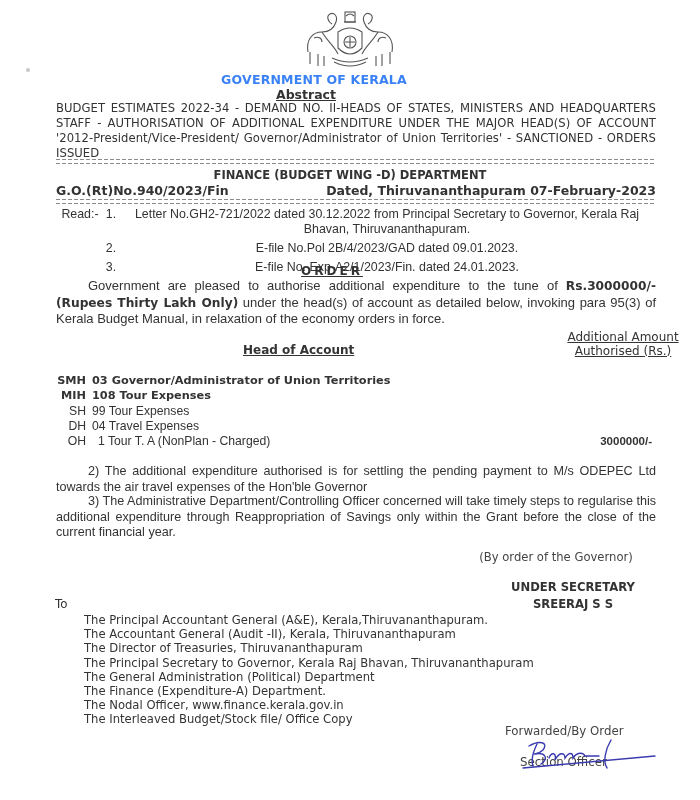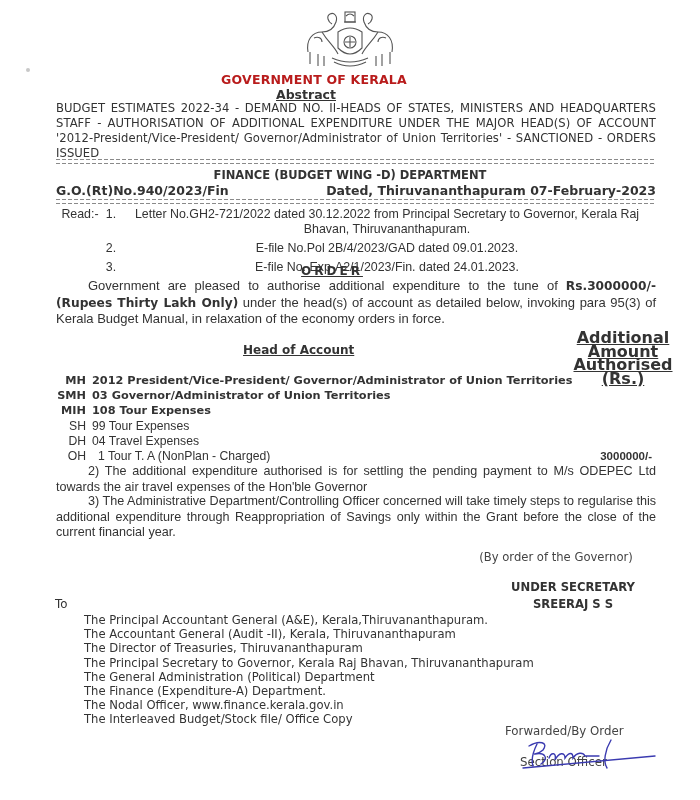--- a/index.html
+++ b/index.html
@@ -3,21 +3,21 @@
 <meta charset="utf-8">
 <style>
   html, body { margin: 0; padding: 0; }
   body {
     width: 700px; height: 800px; background: #ffffff; overflow: hidden;
     font-family: "DejaVu Sans", sans-serif; color: #2b2b2b; position: relative;
   }
   .page { position: absolute; left: 0; top: 0; width: 700px; height: 800px; }
   .emblem { position: absolute; left: 300px; top: 2px; width: 100px; height: 70px; }
   .stray-dot { position: absolute; left: 26px; top: 68px; width: 4px; height: 4px; border-radius: 50%; background: #c8c8c8; }
-  .gov-title { position: absolute; top: 72px; left: 0; width: 628px; text-align: center; font-weight: bold; font-size: 12.5px; letter-spacing: 0.2px; color: #b91c1c; }
+  .gov-title { position: absolute; top: 72px; left: 0; width: 628px; text-align: center; font-weight: bold; font-size: 12.5px; letter-spacing: 0.2px; color: #3b82f6; }
   .abstract { position: absolute; top: 87px; left: 0; width: 612px; text-align: center; font-weight: bold; font-size: 12.5px; text-decoration: underline; color: #333; }
   .subject { position: absolute; top: 101px; left: 56px; width: 600px; font-size: 11.6px; line-height: 15px; text-align: justify; color: #333; letter-spacing: 0.05px; }
   .sep { position: absolute; left: 56px; width: 600px; height: 5px; overflow: hidden;
     background-image: repeating-linear-gradient(90deg, #8a8a8a 0 4px, transparent 4px 6px);
     border: none; }
   .sep::before, .sep::after { content: ""; position: absolute; left: 0; right: 0; height: 1px;
     background-image: repeating-linear-gradient(90deg, #8a8a8a 0 4px, #fff 4px 6px); }
   .sep::before { top: 0; } .sep::after { bottom: 0; }
   .sep { background: none; }
   .dept { position: absolute; top: 168px; left: 0; width: 700px; text-align: center; font-weight: bold; font-size: 11.5px; color: #333; }
@@ -26,21 +26,21 @@
   .read { position: absolute; top: 207px; left: 56px; width: 600px; font-family: "Liberation Sans", sans-serif; font-size: 12.4px; line-height: 15px; color: #333; text-align: center; }
   .read-row { display: flex; }
   .read-prefix { width: 48px; flex: none; }
   .read-num { width: 14px; flex: none; }
   .read-text { flex: 1; }
   .read-row.sub { margin-top: 4px; }
   .order-head { position: absolute; top: 264px; left: 0; width: 664px; text-align: center; font-weight: bold; font-size: 12px; letter-spacing: 3px; text-decoration: underline; color: #333; }
   .para1 { position: absolute; top: 278px; left: 56px; width: 600px; font-family: "Liberation Sans", sans-serif; font-size: 13px; line-height: 15.5px; text-align: justify; color: #333; text-indent: 32px; }
   .para1 b { font-family: "DejaVu Sans", sans-serif; font-size: 12.2px; }
   .head-label { position: absolute; top: 343px; left: 243px; font-weight: bold; font-size: 12px; text-decoration: underline; color: #333; }
-  .amt-label { position: absolute; top: 331px; left: 553px; width: 140px; text-align: center; font-weight: bold; font-size: 16px; line-height: 13.5px; text-decoration: underline; color: #333; }
+  .amt-label { position: absolute; top: 331px; left: 553px; width: 140px; text-align: center; font-weight: normal; font-size: 12px; line-height: 13.5px; text-decoration: underline; color: #333; }
   .heads { position: absolute; top: 373px; left: 56px; width: 600px; font-size: 11.3px; color: #333; }
   .head-row { position: relative; height: 15px; display: flex; align-items: center; }
   .head-row .code { width: 30px; flex: none; text-align: right; margin-right: 6px; }
   .head-row .desc { flex: 1; white-space: nowrap; }
   .head-row.bold { font-weight: bold; }
   .head-row.light { font-family: "Liberation Sans", sans-serif; font-size: 12.2px; }
   .head-row .amount { position: absolute; right: 4px; font-weight: bold; font-size: 11.5px; }
   .para2 { position: absolute; top: 464px; left: 56px; width: 600px; font-family: "Liberation Sans", sans-serif; font-size: 12.6px; line-height: 15.5px; text-align: justify; color: #333; text-indent: 32px; }
   .para3 { position: absolute; top: 494px; left: 56px; width: 600px; font-family: "Liberation Sans", sans-serif; font-size: 12.6px; line-height: 15.5px; text-align: justify; text-align-last: left; color: #333; text-indent: 32px; }
   .by-order { position: absolute; top: 550px; left: 471px; width: 170px; text-align: center; font-size: 11.6px; color: #444; }
@@ -112,24 +112,20 @@
 
   <div class="order-head">ORDER</div>
 
   <div class="para1"><span>Government are pleased to authorise additional expenditure to the tune of </span><b>Rs.3000000/- (Rupees Thirty Lakh Only)</b><span> under the head(s) of account as detailed below, invoking para 95(3) of Kerala Budget Manual, in relaxation of the economy orders in force.</span></div>
 
   <div class="head-label">Head of Account</div>
   <div class="amt-label">Additional Amount Authorised (Rs.)</div>
 
   <div class="heads">
     <div class="head-row bold">
-      <span class="code">MH</span>
-      <span class="desc">2012 President/Vice-President/ Governor/Administrator of Union Territories</span>
-    </div>
-    <div class="head-row bold">
       <span class="code">SMH</span>
       <span class="desc">03 Governor/Administrator of Union Territories</span>
     </div>
     <div class="head-row bold">
       <span class="code">MIH</span>
       <span class="desc">108 Tour Expenses</span>
     </div>
     <div class="head-row light">
       <span class="code">SH</span>
       <span class="desc">99 Tour Expenses</span>

